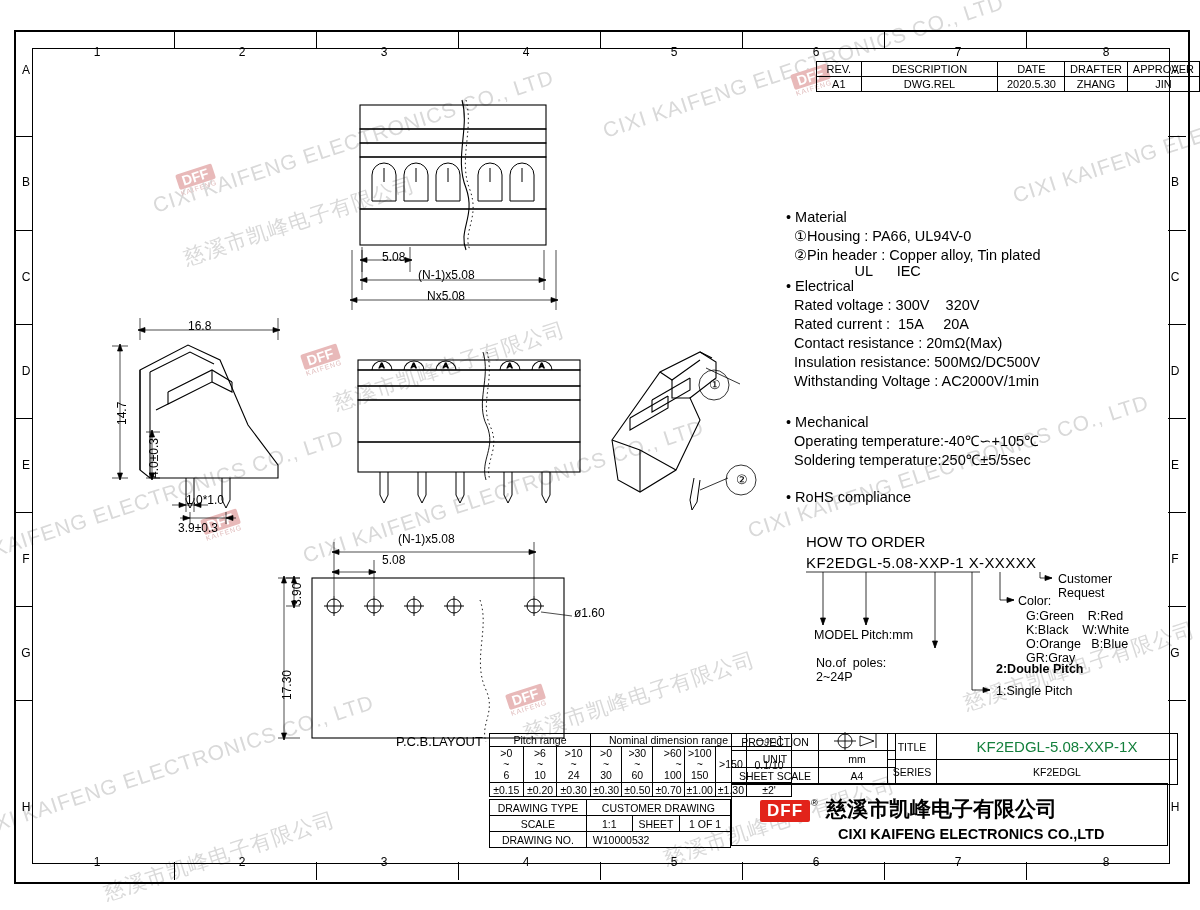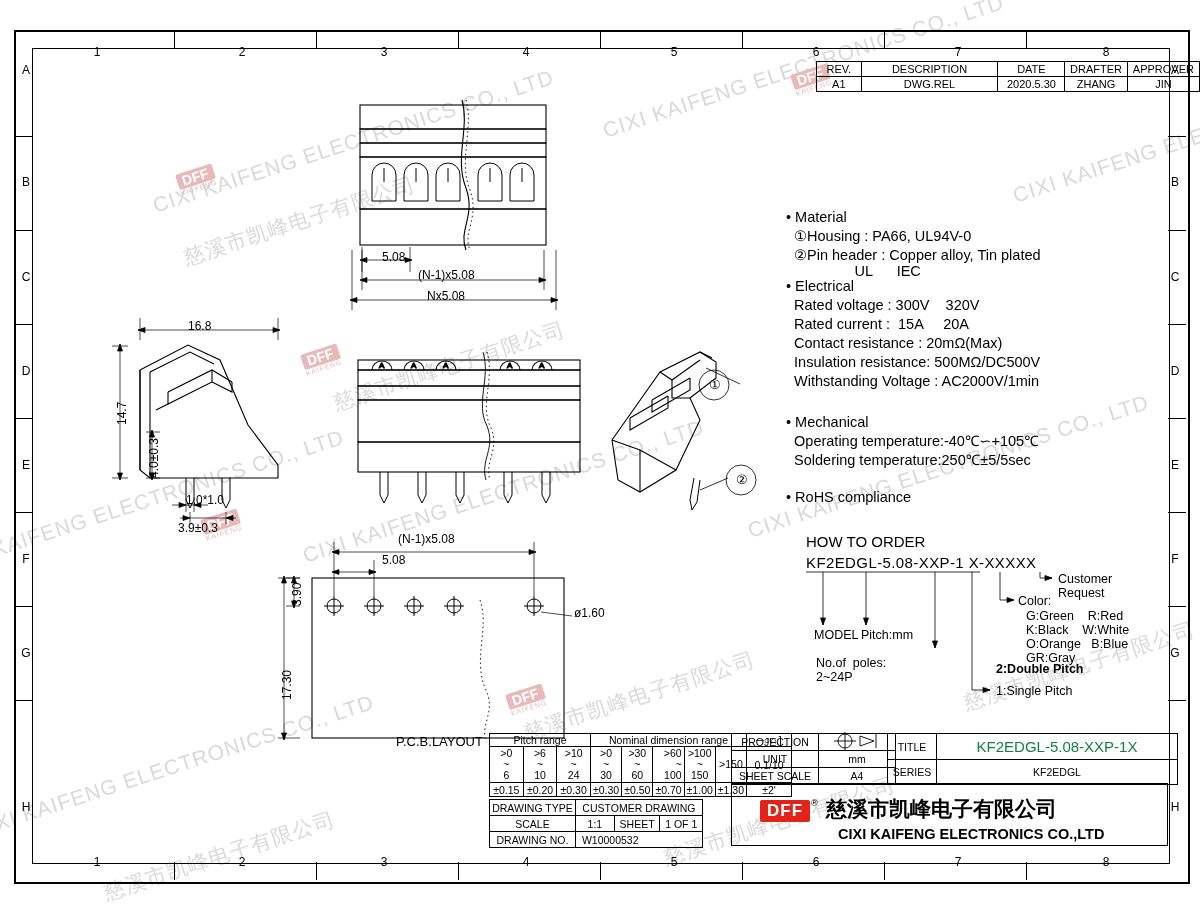--- a/index.html
+++ b/index.html
@@ -514,21 +514,21 @@
       <td>±0.30</td>
       <td>±0.50</td>
       <td>±0.70</td>
       <td>±1.00</td>
       <td>±1.30</td>
       <td>±2'</td>
     </tr>
   </tbody>
     </table>
 
-  <table class="tb" style="left:489px;top:799px;width:214px;">
+  <table class="tb" style="left:489px;top:799px;width:242px;">
     <tbody>
         <tr style="height:16px;">
       <td style="width:100px;">DRAWING TYPE</td>
       <td colspan="3" style="width:142px;">CUSTOMER  DRAWING</td>
     </tr>
     <tr style="height:16px;">
       <td>SCALE</td>
       <td style="width:46px;">1:1</td>
       <td style="width:44px;">SHEET</td>
       <td style="width:52px;">1  OF  1</td>

